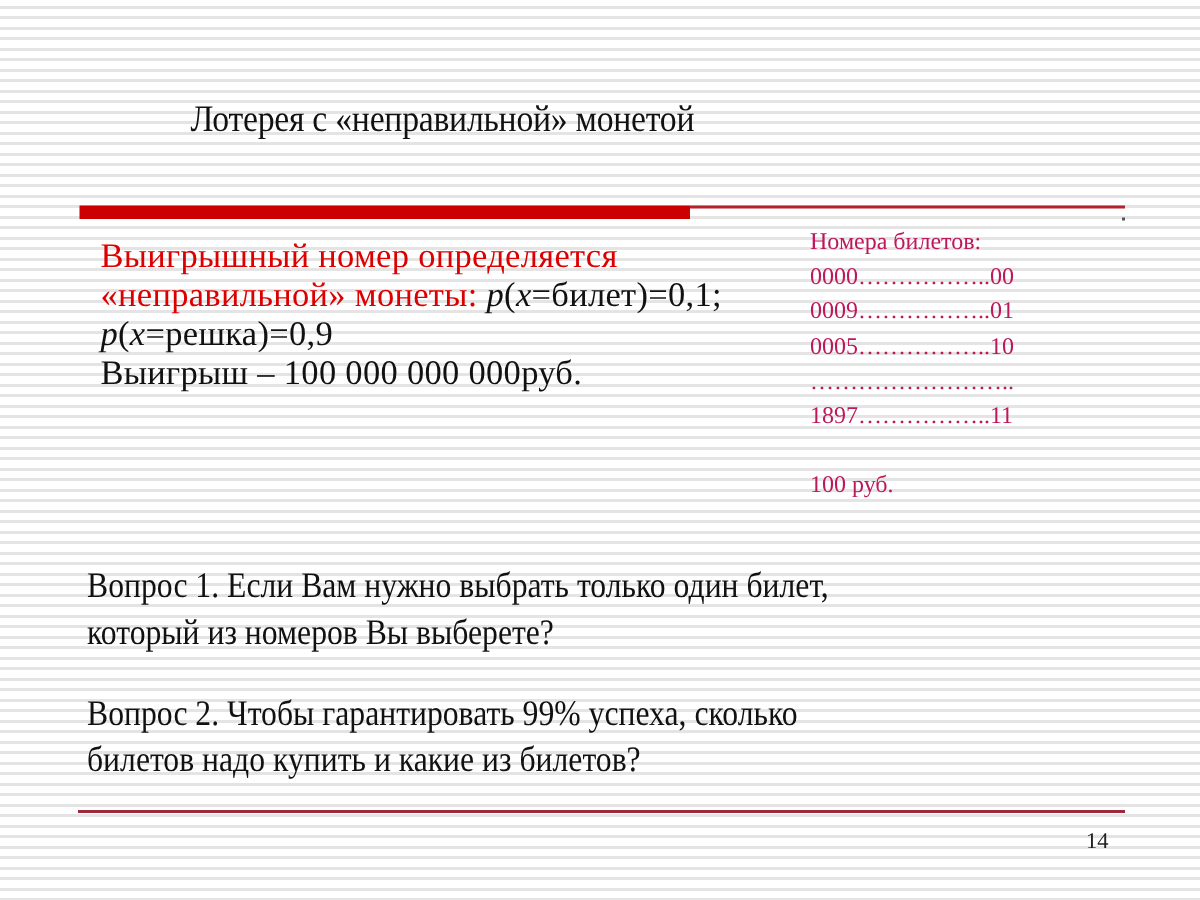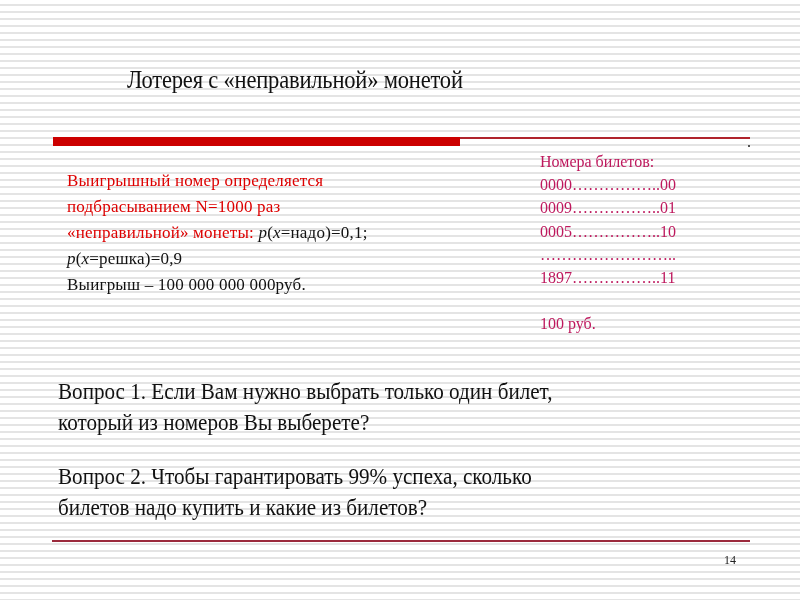--- a/index.html
+++ b/index.html
@@ -12,52 +12,51 @@
     .abs { position: absolute; }
     .title {
       left: 127px; top: 66px; font-size: 25px; color: #111;
       transform: scaleX(0.9); transform-origin: left top; white-space: nowrap;
       letter-spacing: -0.2px;
     }
     .red-bar { left: 53px; top: 137px; width: 407px; height: 9px; background: #cc0000; }
     .thin-line-top { left: 460px; top: 137px; width: 290px; height: 2px; background: #b0242c; }
     .corner-dot { left: 748px; top: 145px; width: 2px; height: 2px; background: #555; }
     .left-block {
-      left: 67px; top: 168px; font-size: 17px; line-height: 26px; color: #111;
+      left: 67px; top: 158px; font-size: 23px; line-height: 26px; color: #111;
       white-space: nowrap; letter-spacing: 0.2px;
     }
     .left-block .red { color: #dd0000; }
     .left-block i { font-style: italic; }
     .right-block {
       left: 540px; top: 150px; font-size: 16px; line-height: 23.2px; color: #be185d;
       white-space: nowrap;
     }
     .right-block .gap { height: 23px; }
     .question {
       left: 58px; font-size: 24px; line-height: 31px; color: #111;
       transform: scaleX(0.88); transform-origin: left top; white-space: nowrap;
     }
     .q1 { top: 376px; }
     .q2 { top: 461px; }
     .bottom-line { left: 52px; top: 540px; width: 698px; height: 1.5px; background: #9b2a3c; }
-    .page-num { left: 724px; top: 553px; font-size: 12px; color: #222; }
+    .page-num { left: 724px; top: 553px; font-size: 15px; color: #222; }
   </style>
 </head>
 <body>
 
 <div class="abs title">Лотерея с «неправильной» монетой</div>
 
 <div class="abs red-bar"></div>
 <div class="abs thin-line-top"></div>
 <div class="abs corner-dot"></div>
 
 <div class="abs left-block">
   <div class="red">Выигрышный номер определяется</div>
-  <div class="red">подбрасыванием N=1000  раз</div>
-  <div><span class="red">«неправильной» монеты: </span><i>p</i><span>(</span><i>x</i><span>=надо)=0,1;</span></div>
+  <div><span class="red">«неправильной» монеты: </span><i>p</i><span>(</span><i>x</i><span>=билет)=0,1;</span></div>
   <div><i>p</i><span>(</span><i>x</i><span>=решка)=0,9</span></div>
   <div>Выигрыш – 100 000 000 000руб.</div>
 </div>
 
 <div class="abs right-block">
   <div>Номера билетов:</div>
   <div>0000……………..00</div>
   <div>0009……………..01</div>
   <div>0005……………..10</div>
   <div>……………………..</div>

